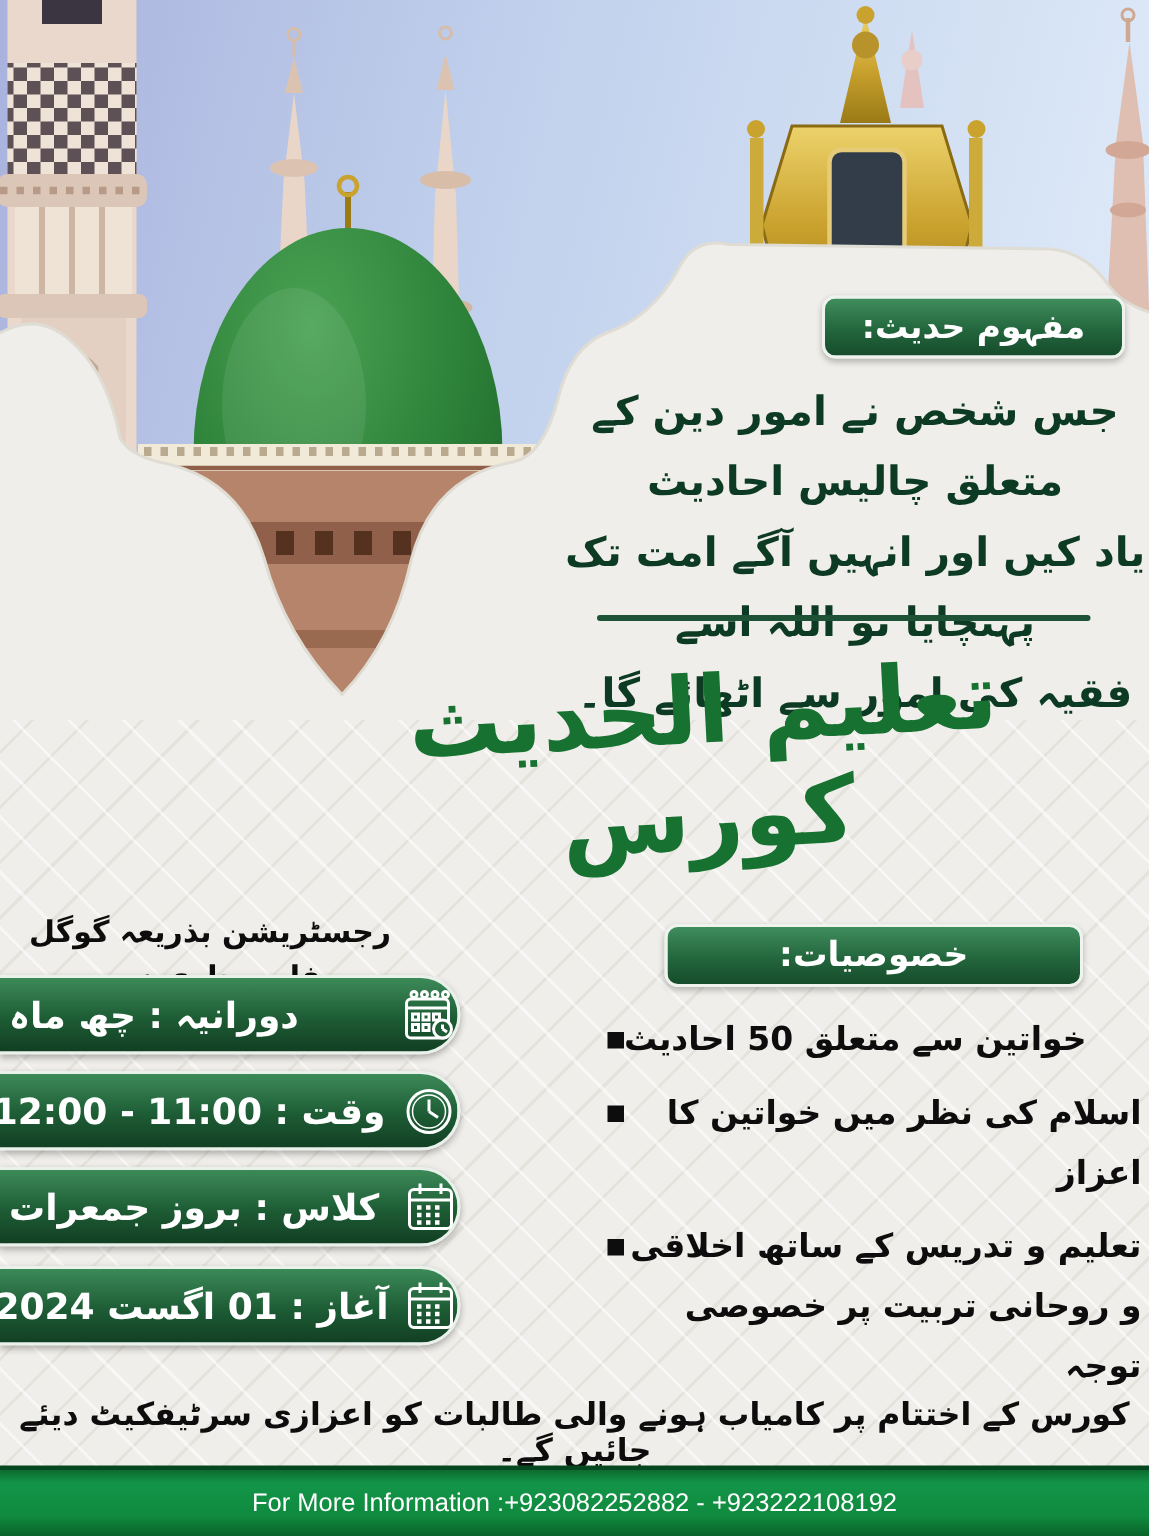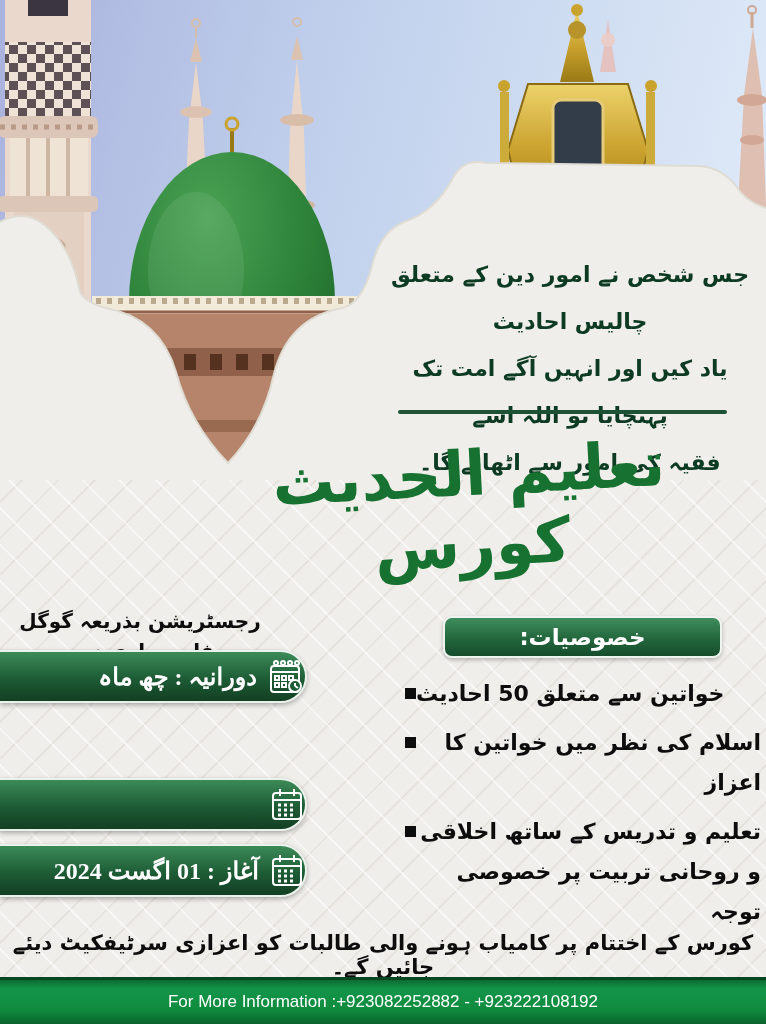--- a/index.html
+++ b/index.html
@@ -19,21 +19,21 @@
     border:2px solid #eef3ee; border-radius:9px;
     color:#fff; font-weight:bold; box-sizing:border-box;
     box-shadow:0 2px 4px rgba(0,0,0,.25);
   }
   .hadith-label{left:548px; top:197px; width:202px; height:42px; font-size:22px;}
   .features-label{left:443px; top:616px; width:279px; height:42px; font-size:23px;}
   
   .hadith-text{
     position:absolute; left:376px; right:2px; top:251px;
     text-align:center; color:#0c3a22; font-weight:bold;
-    font-size:22px; line-height:47px;
+    font-size:27px; line-height:47px;
   }
   .divider{position:absolute; left:398px; top:410px; width:329px; height:4px; background:#1d5236; border-radius:2px;}
   
   .course-title{
     position:absolute; left:175px; right:0; top:438px; margin:0;
     text-align:center; color:#177231; font-size:62px; font-weight:800;
     transform:rotate(-3deg); line-height:1.15; letter-spacing:1px;
   }
   
   .logo{position:absolute; left:12px; top:350px; width:158px; text-align:center;}
@@ -47,21 +47,21 @@
   
   .bar{
     position:absolute; left:0; width:307px; height:53px; box-sizing:border-box;
     display:flex; align-items:center;
     background:linear-gradient(180deg,#3c8a58 0%, #1d5c35 55%, #123f23 100%);
     border:2px solid #e9f1ea; border-left:none; border-radius:0 28px 28px 0;
     color:#fff; font-weight:bold; font-size:24px;
     box-shadow:0 2px 5px rgba(0,0,0,.3);
   }
   .bar .bar-icon{flex:0 0 auto; margin-left:10px; display:flex; align-items:center;}
-  .bar .bar-label{flex:1; text-align:right; padding-left:6px; white-space:nowrap;font-family:Liberation Serif, serif;}
+  .bar .bar-label{flex:1; text-align:left; padding-left:6px; white-space:nowrap;}
   .bar1{top:650px;} .bar2{top:714px;} .bar3{top:778px;} .bar4{top:844px;}
   
   .features{position:absolute; left:396px; right:5px; top:674px;}
   .feature{display:flex; justify-content:flex-start; align-items:flex-start; margin-bottom:9px;}
   .feature .sq{flex:0 0 auto; width:11px; height:11px; background:#0d0d0d; margin:14px 0 0 9px; order:0;}
   .feature .ftext{order:1; text-align:right; color:#0d0d0d; font-weight:bold; font-size:22px; line-height:40px;}
   
   .cert-note{
     position:absolute; left:0; right:0; top:931px; text-align:center;
     color:#0d0d0d; font-weight:bold; font-size:21px;
@@ -188,20 +188,21 @@
              Q434,212 452,180 Q462,158 486,163
              L700,166 Q722,168 736,186 Q746,202 766,208
              L766,480 Z" fill="#f0eeea"></path>
     <path d="M0,222 Q28,206 52,232 Q72,252 80,292
              Q86,303 106,308 Q160,318 176,372 Q190,424 228,463
              Q262,428 274,374 Q288,318 342,308 Q362,304 372,266
              Q380,232 404,222 Q434,212 452,180 Q462,158 486,163
              L700,166 Q722,168 736,186 Q746,202 766,208" fill="none" stroke="#dfdcd4" stroke-width="2"></path>
   </svg>
 
+  <div class="glabel hadith-label" dir="rtl">مفہوم حدیث:</div>
 
   <div class="hadith-text" dir="rtl">
     <span style="display:block">جس شخص نے امور دین کے متعلق چالیس احادیث</span>
     <span style="display:block">یاد کیں اور انہیں آگے امت تک پہنچایا تو اللہ اسے</span>
     <span style="display:block">فقیہ کی امور سے اٹھائے گا۔</span>
   </div>
 
   <div class="divider"></div>
 
   <h1 class="course-title" dir="rtl">تعلیم الحدیث کورس</h1>
@@ -224,35 +225,47 @@
         <rect x="8" y="25" width="4" height="4"></rect>
           <rect x="15" y="25" width="4" height="4"></rect>
         <circle cx="28" cy="28" r="6" fill="#1d5c35"></circle>
         <line x1="28" y1="25" x2="28" y2="28"></line>
           <line x1="28" y1="28" x2="31" y2="30"></line>
       </svg>
     </span>
     <span class="bar-label">دورانیہ : چھ ماہ</span>
   </div>
 
+  <div class="bar bar2" dir="rtl">
+    <span class="bar-icon">
+      <svg width="38" height="38" viewBox="0 0 38 38" fill="none" stroke="#ffffff" stroke-width="2">
+        <circle cx="19" cy="19" r="14"></circle>
+        <circle cx="19" cy="19" r="11" stroke-width="1"></circle>
+        <line x1="19" y1="11" x2="19" y2="19"></line>
+        <line x1="19" y1="19" x2="25" y2="23"></line>
+      </svg>
+    </span>
+    <span class="bar-label">وقت : 11:00 - 12:00</span>
+  </div>
 
   <div class="bar bar3" dir="rtl">
     <span class="bar-icon">
       <svg width="36" height="36" viewBox="0 0 36 36" fill="none" stroke="#ffffff" stroke-width="2">
         <rect x="4" y="6" width="28" height="26" rx="3"></rect>
         <line x1="11" y1="2" x2="11" y2="9"></line>
           <line x1="25" y1="2" x2="25" y2="9"></line>
         <line x1="4" y1="13" x2="32" y2="13"></line>
         <g stroke-width="3">
           <line x1="9" y1="18" x2="27" y2="18" stroke-dasharray="3 3"></line>
           <line x1="9" y1="23" x2="27" y2="23" stroke-dasharray="3 3"></line>
           <line x1="9" y1="28" x2="27" y2="28" stroke-dasharray="3 3"></line>
         </g>
       </svg>
     </span>
+    <span class="bar-label">کلاس : بروز جمعرات</span>
   </div>
 
   <div class="bar bar4" dir="rtl">
     <span class="bar-icon">
       <svg width="36" height="36" viewBox="0 0 36 36" fill="none" stroke="#ffffff" stroke-width="2">
         <rect x="4" y="6" width="28" height="26" rx="3"></rect>
         <line x1="11" y1="2" x2="11" y2="9"></line>
           <line x1="25" y1="2" x2="25" y2="9"></line>
         <line x1="4" y1="13" x2="32" y2="13"></line>
         <g stroke-width="3">

